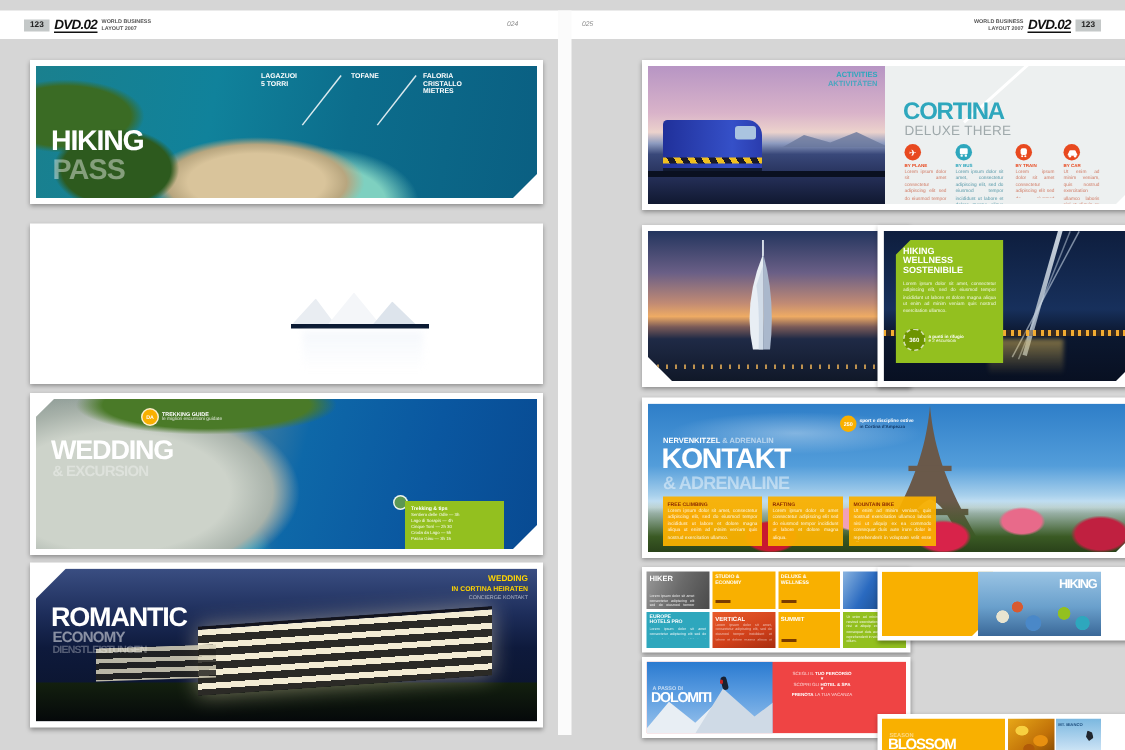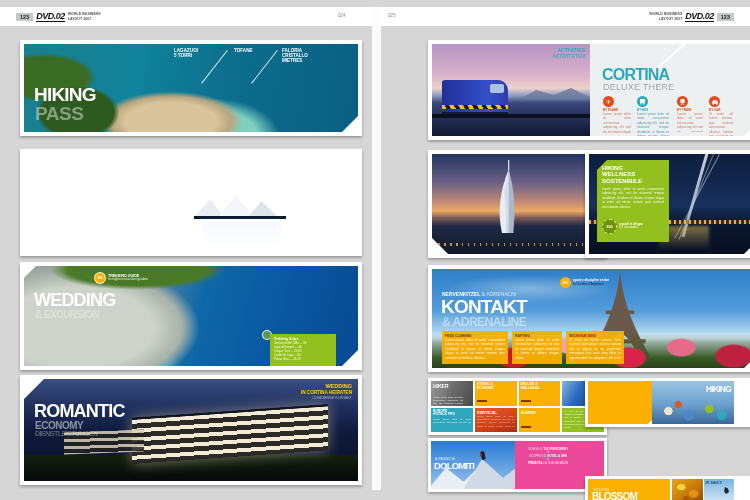--- a/index.html
+++ b/index.html
@@ -338,21 +338,21 @@
         <span style="display:block;font-size:4px;font-weight:900;color:#fff;">SUMMIT</span>
         <span style="position:absolute;left:2px;bottom:4px;width:10px;height:2px;background:#7a3c00;"></span>
       </div>
       <div style="position:relative;background:#93c01f;padding:2px;">
         <span class="mt" style="display:block;height:18px;font-size:2.4px;">Ut enim ad minim veniam, quis nostrud exercitation ullamco laboris nisi ut aliquip ex ea commodo consequat duis aute irure dolor in reprehenderit in voluptate velit esse cillum.</span>
       </div>
     </div>
   </div>
 
   <div class="card" style="left:428px;top:438px;width:152px;height:54px;">
-    <div class="ph" style="inset:3px;background:#ec4899;clip-path:polygon(0 0,100% 0,100% calc(100% - 12px),calc(100% - 12px) 100%,0 100%);">
+    <div class="ph" style="inset:3px;background:#ef4444;clip-path:polygon(0 0,100% 0,100% calc(100% - 12px),calc(100% - 12px) 100%,0 100%);">
       <div class="abs" style="left:0;top:0;width:84px;height:100%;background:linear-gradient(180deg,#2a7ad0 0%,#5a9ce0 45%,#9cc4ec 100%);overflow:hidden;">
         <div class="abs" style="left:-6px;bottom:-4px;width:70px;height:28px;background:#e8eef4;clip-path:polygon(0 100%,30% 10%,55% 60%,80% 0,100% 100%);"></div>
         <div class="abs" style="left:30px;bottom:-4px;width:60px;height:34px;background:#cfdae6;clip-path:polygon(0 100%,35% 0,70% 55%,100% 15%,100% 100%);"></div>
         <div class="abs" style="left:50px;top:10px;width:4px;height:9px;background:#182030;border-radius:2px;transform:rotate(-14deg);"></div>
         <div class="abs" style="left:48.5px;top:12px;width:2.5px;height:3px;background:#c02020;border-radius:1px;"></div>
         <span class="abs" style="left:4px;top:16px;font-size:3.6px;color:rgba(255,255,255,.65);font-weight:700;">A PASSO DI</span>
         <span class="abs hd" style="left:3px;top:20px;font-size:9.5px;">DOLOMITI</span>
       </div>
       <div class="abs" style="left:88px;top:7px;width:58px;text-align:center;line-height:1.1;">
         <span style="display:block;font-size:3px;color:rgba(255,255,255,.8);"><span>SCEGLI IL</span> <span style="font-weight:900;color:#fff;">TUO PERCORSO</span></span>

